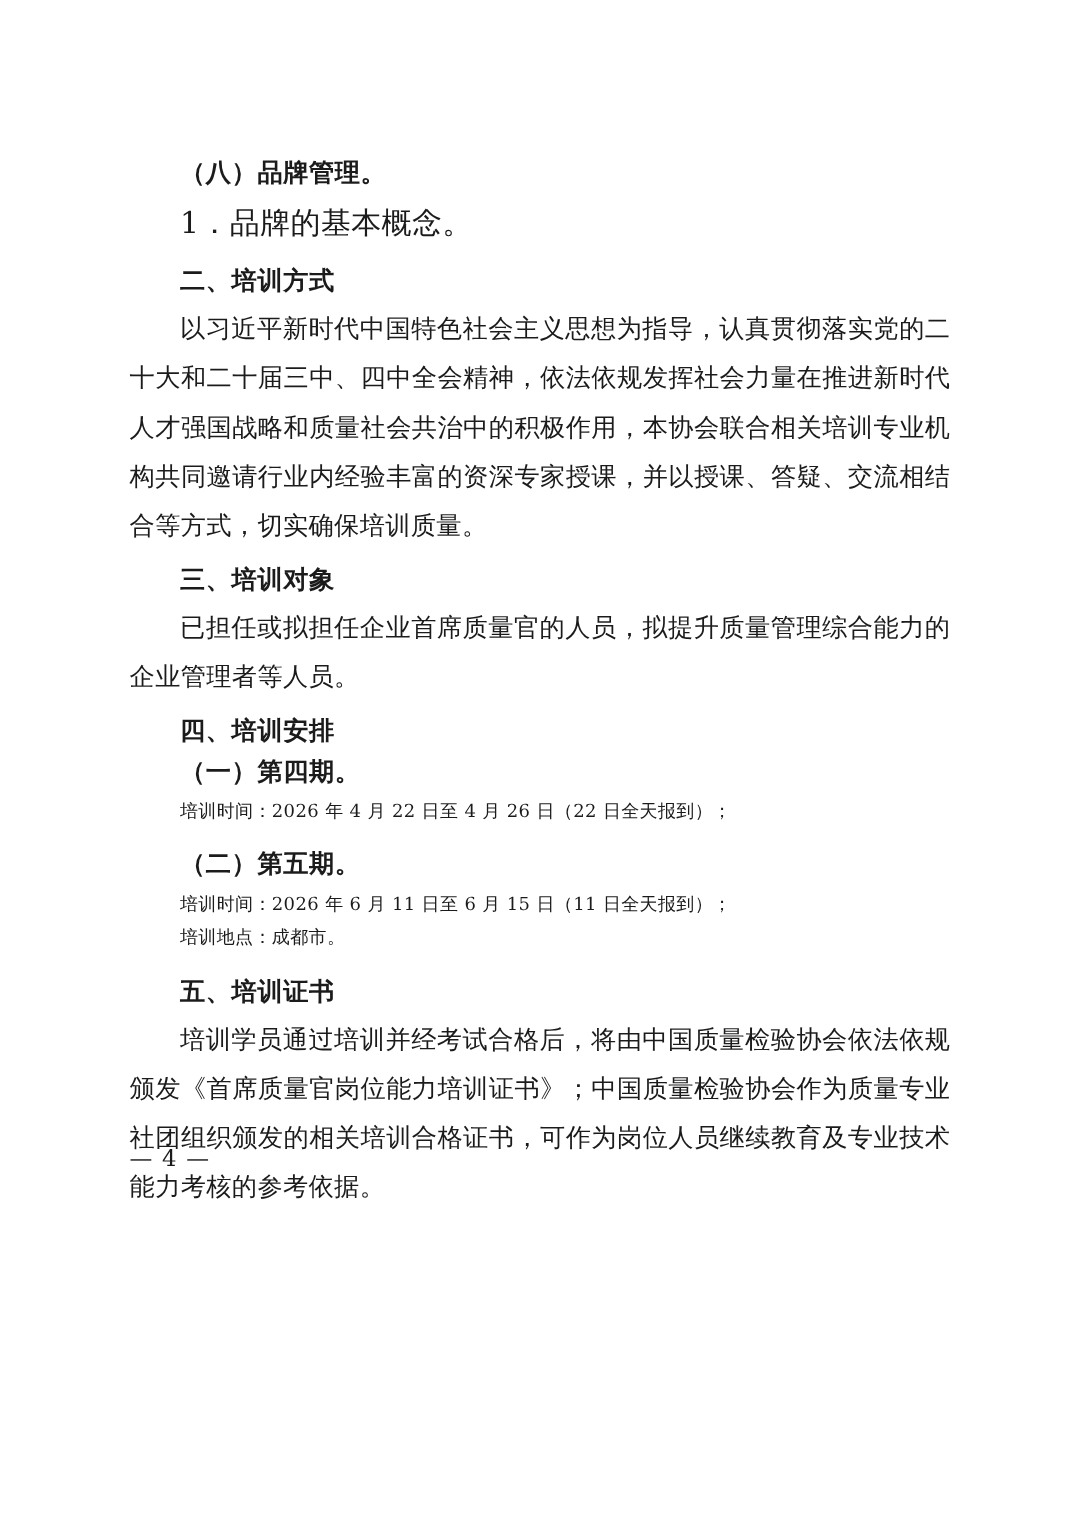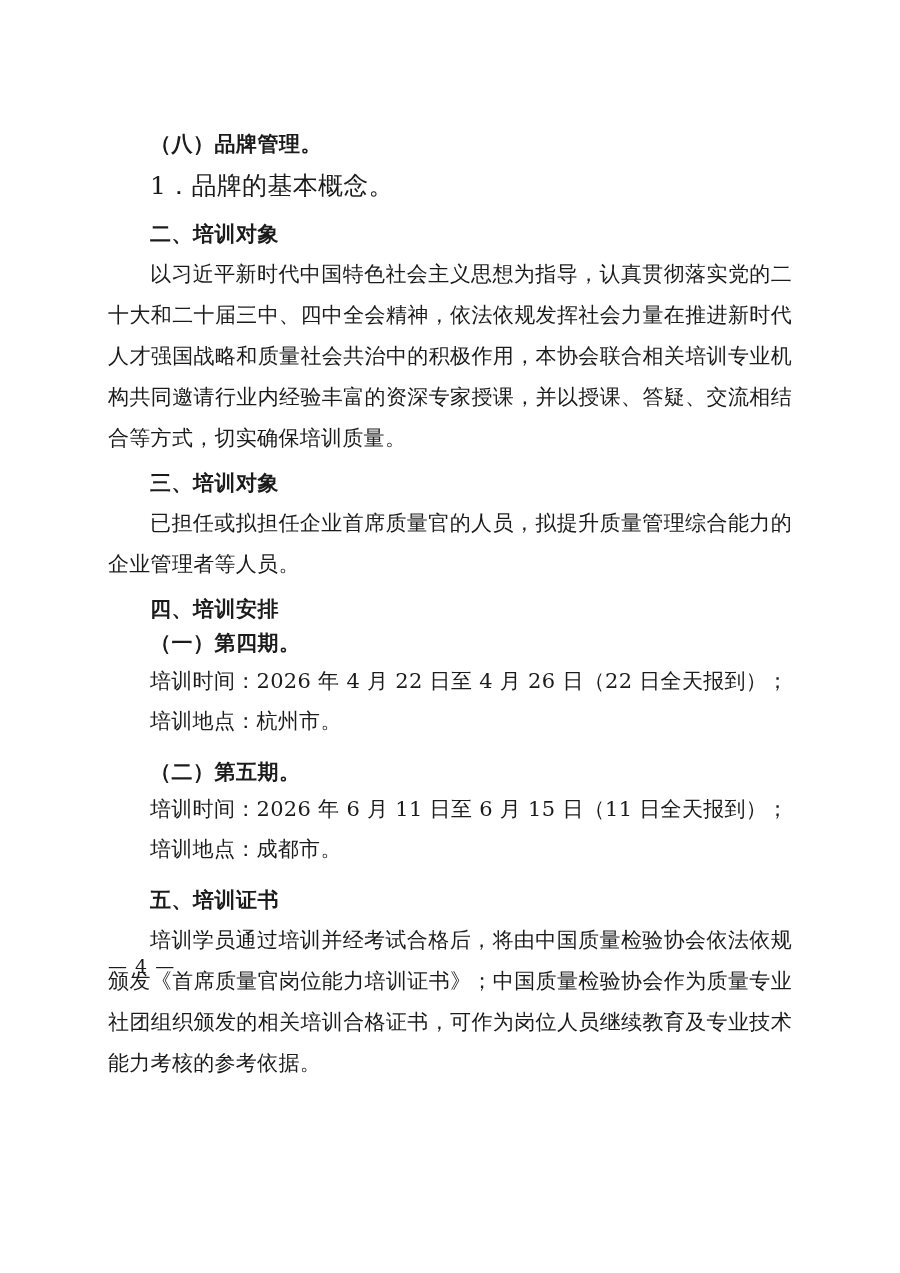--- a/index.html
+++ b/index.html
@@ -57,21 +57,21 @@
     margin: 0 0 2px 0;
     text-indent: 42px;
     text-align: justify;
     text-justify: inter-ideograph;
     letter-spacing: 0.3px;
   }
   .para.after-heading {
     margin-top: 0;
   }
   .info-line {
-    font-size: 21px;
+    font-size: 15px;
     line-height: 1.9;
     margin: 0;
     text-indent: 42px;
     letter-spacing: 0.3px;
   }
   .block {
     margin-bottom: 10px;
   }
   .page-number {
     position: absolute;
@@ -90,36 +90,35 @@
 
 <div class="page">
   <div class="doc-body">
 
     <div class="block">
       <p class="heading tight">（八）品牌管理。</p>
       <p class="list-line">1．品牌的基本概念。</p>
     </div>
 
     <div class="block">
-      <p class="heading">二、培训对象</p>
+      <p class="heading">二、培训方式</p>
       <p class="para after-heading">以习近平新时代中国特色社会主义思想为指导，认真贯彻落实党的二十大和二十届三中、四中全会精神，依法依规发挥社会力量在推进新时代人才强国战略和质量社会共治中的积极作用，本协会联合相关培训专业机构共同邀请行业内经验丰富的资深专家授课，并以授课、答疑、交流相结合等方式，切实确保培训质量。</p>
     </div>
 
     <div class="block">
       <p class="heading">三、培训对象</p>
       <p class="para after-heading">已担任或拟担任企业首席质量官的人员，拟提升质量管理综合能力的企业管理者等人员。</p>
     </div>
 
     <div class="block">
       <p class="heading">四、培训安排</p>
 
       <div>
         <p class="heading tight">（一）第四期。</p>
         <p class="info-line">培训时间：2026 年 4 月 22 日至 4 月 26 日（22 日全天报到）；</p>
-        <p class="info-line">培训地点：杭州市。</p>
       </div>
 
       <div>
         <p class="heading tight spaced-top">（二）第五期。</p>
         <p class="info-line">培训时间：2026 年 6 月 11 日至 6 月 15 日（11 日全天报到）；</p>
         <p class="info-line">培训地点：成都市。</p>
       </div>
     </div>
 
     <div class="block">

